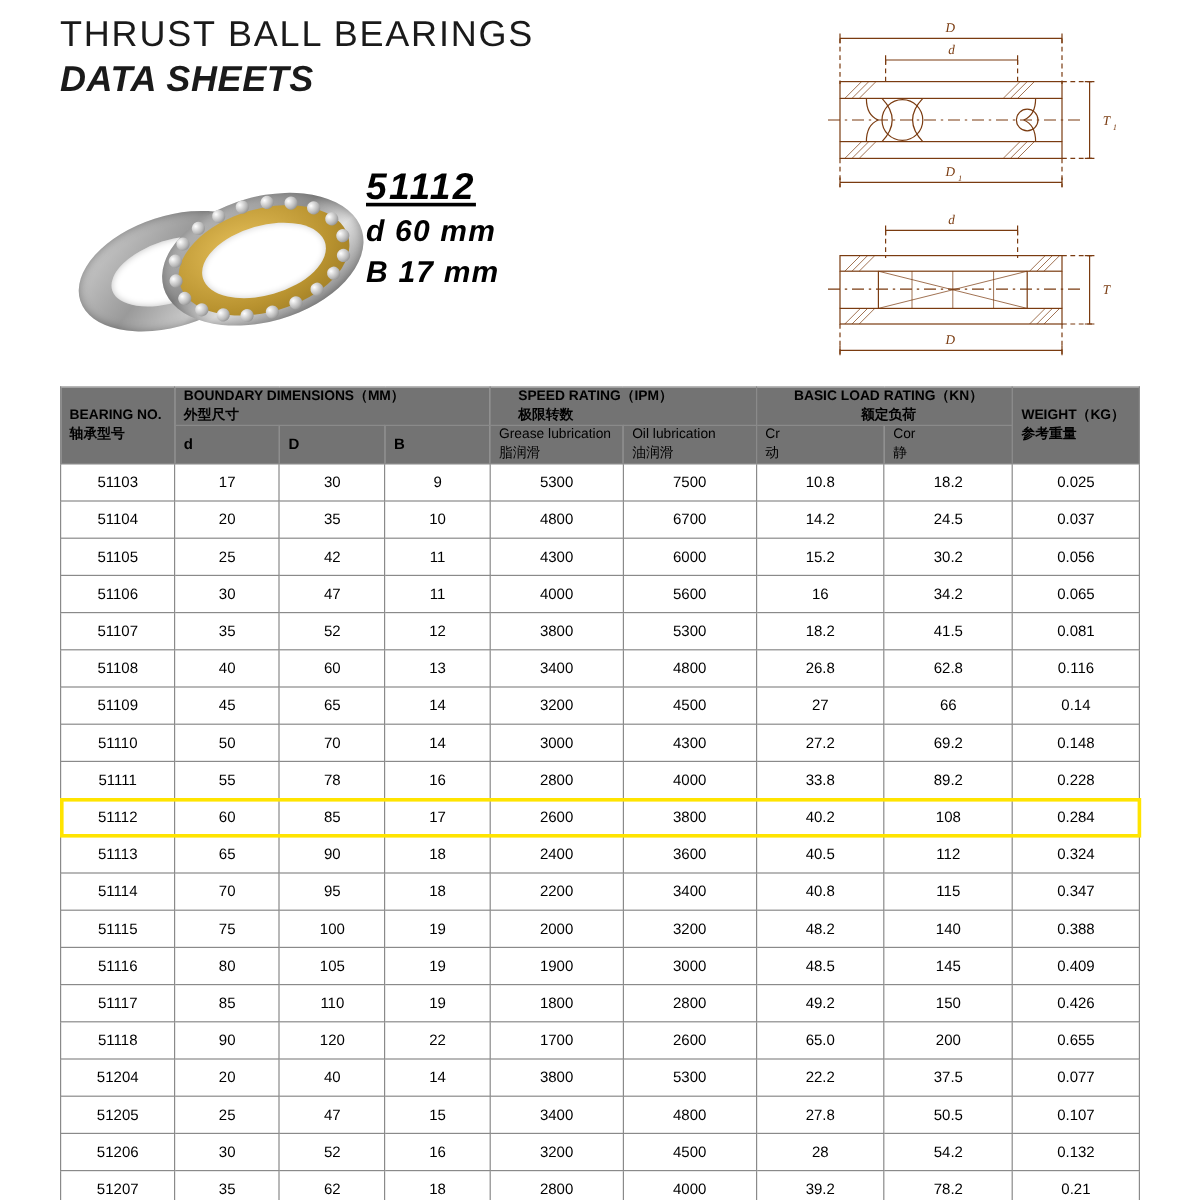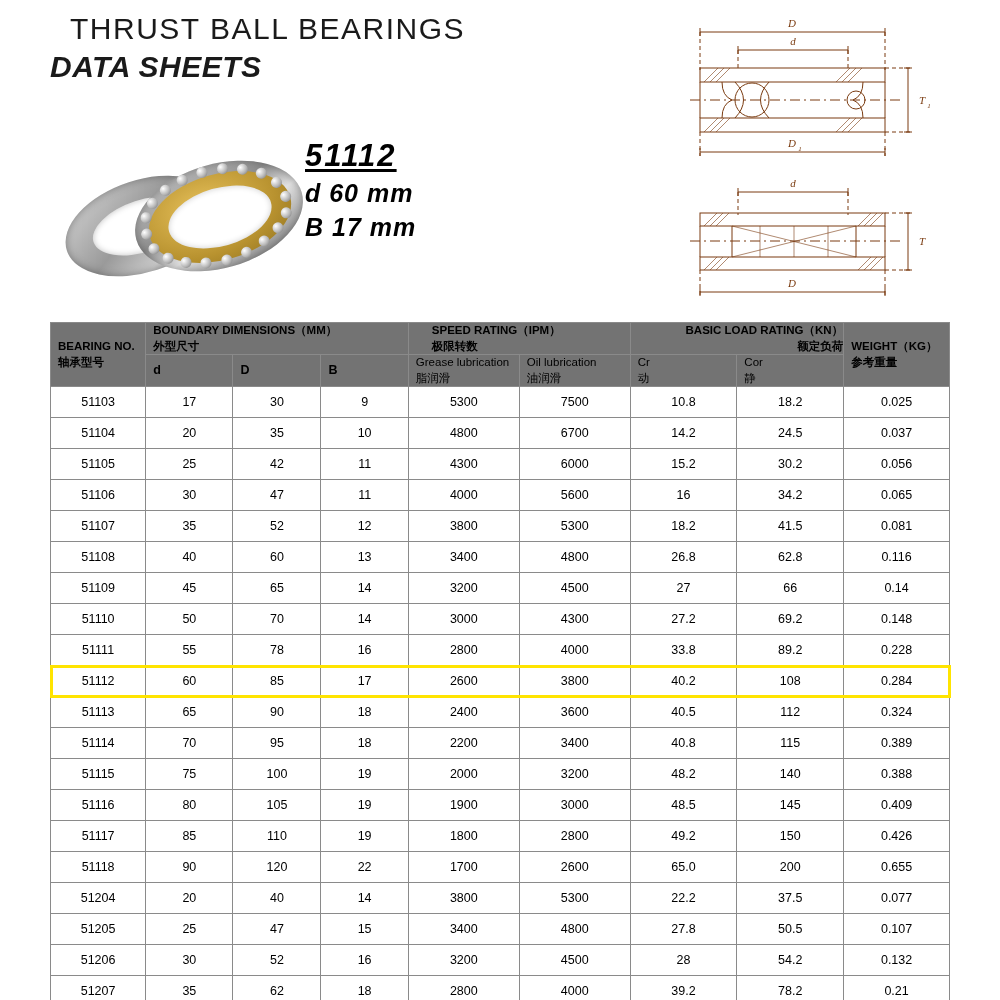--- a/index.html
+++ b/index.html
@@ -22,21 +22,20 @@
     left: 50px;
     top: 12px;
     width: 600px;
   }
   .title-line1 {
     font-size: 30px;
     letter-spacing: 1.5px;
     font-weight: 400;
     color: #1a1a1a;
     white-space: nowrap;
-    margin-left: 20px;
   }
   .title-line2 {
     font-size: 30px;
     letter-spacing: 0.5px;
     font-weight: bold;
     font-style: italic;
     color: #1a1a1a;
     margin-top: 4px;
   }
 
@@ -350,21 +349,21 @@
         <span>轴承型号</span>
       </th>
       <th colspan="3" class="hdr-2line" style="text-align:left; padding-left:7px;">
         <span>BOUNDARY  DIMENSIONS（MM）</span>
         <span>外型尺寸</span>
       </th>
       <th colspan="2" class="hdr-2line" style="text-align:left; padding-left:23px;">
         <span>SPEED  RATING（IPM）</span>
         <span>极限转数</span>
       </th>
-      <th colspan="2" class="hdr-2line" style="text-align:right; padding-left:7px;">
+      <th colspan="2" class="hdr-2line" style="text-align:center; padding-left:7px;">
         <span>BASIC LOAD RATING（KN）</span>
         <span>额定负荷</span>
       </th>
       <th rowspan="2" class="hdr-2line" style="width:105px; text-align:left; padding-left:7px;">
         <span>WEIGHT（KG）</span>
         <span>参考重量</span>
       </th>
     </tr>
     <tr>
       <th class="subc" style="width:88px;">d</th>
@@ -512,21 +511,21 @@
       </tr>
       <tr>
         <td class="col-no lft">51114</td>
         <td class="lft">70</td>
         <td class="lft">95</td>
         <td class="lft">18</td>
         <td>2200</td>
         <td>3400</td>
         <td>40.8</td>
         <td>115</td>
-        <td>0.389</td>
+        <td>0.347</td>
       </tr>
       <tr>
         <td class="col-no lft">51115</td>
         <td class="lft">75</td>
         <td class="lft">100</td>
         <td class="lft">19</td>
         <td>2000</td>
         <td>3200</td>
         <td>48.2</td>
         <td>140</td>

